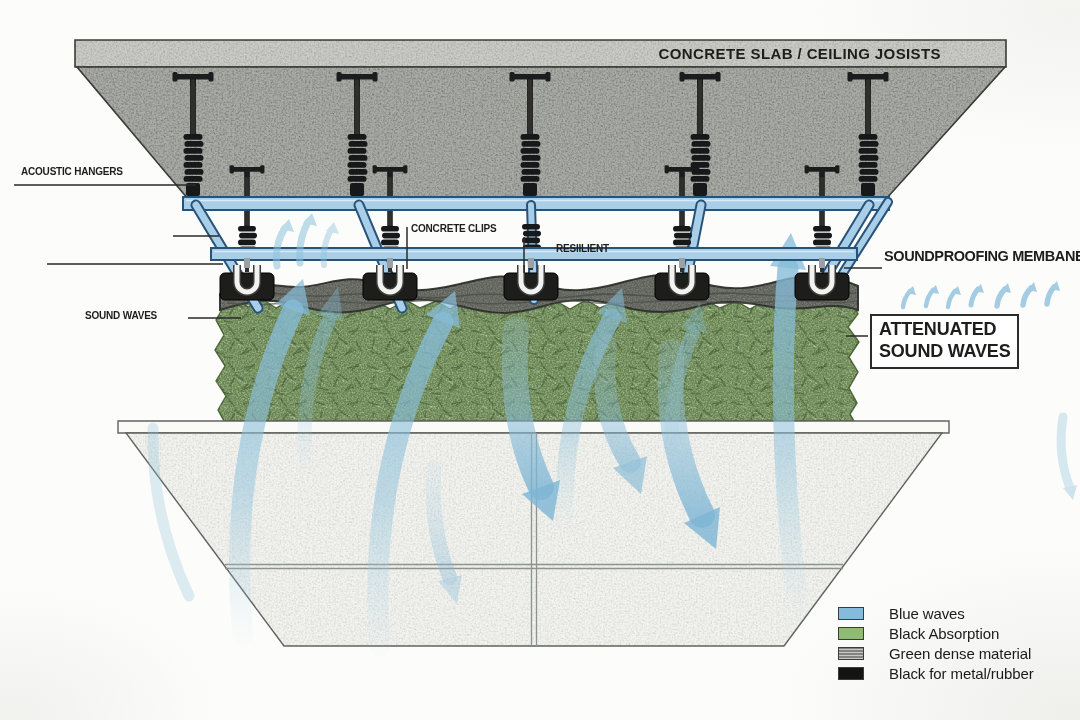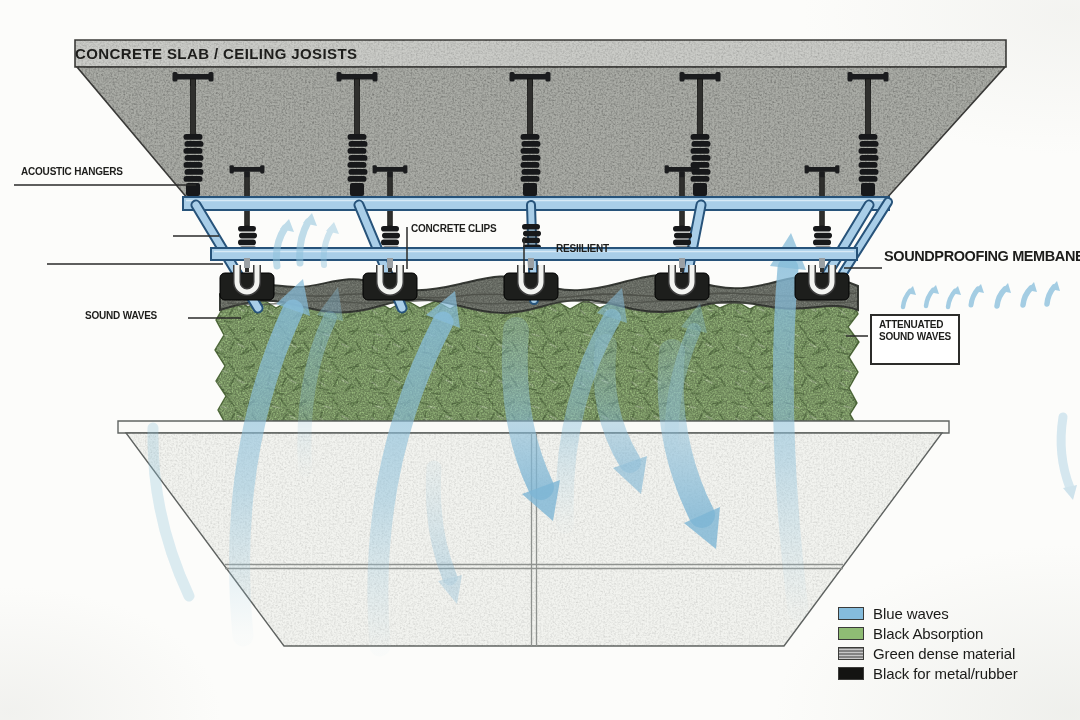--- a/index.html
+++ b/index.html
@@ -12,34 +12,34 @@
       #fcfcfa;
     font-family:"Liberation Sans", sans-serif;
   }
   #scene{position:absolute;left:0;top:0;}
   .lbl{
     position:absolute;color:#1d1d1b;font-weight:700;font-size:10px;
     letter-spacing:-0.2px;line-height:1.3;white-space:nowrap;
   }
   .lbl-title{
     left:75px;top:40px;width:866px;height:27px;line-height:27px;
-    text-align:left;font-size:15px;letter-spacing:0.4px;
+    text-align:right;font-size:15px;letter-spacing:0.4px;
   }
   .lbl-hangers{left:21px;top:165px;}
   .lbl-batts{left:17px;top:205px;width:162px;text-align:center;white-space:normal;}
   .lbl-soundwaves{left:85px;top:309px;}
   .lbl-resclips{left:411px;top:222px;}
   .lbl-resilient{left:556px;top:223px;margin-top:19px;}
   .lbl-membrane{left:884px;top:247px;font-size:14.5px;letter-spacing:-0.4px;}
   .lbl-attenuated{
     left:870px;top:314px;background:#ffffff;border:2px solid #2c2c2a;
-    padding:3px 7px 20px 7px;white-space:normal;line-height:1.22;font-size:10px;
+    padding:3px 7px 4px 7px;white-space:normal;line-height:1.22;font-size:18px;
   }
   #legend{position:absolute;left:838px;top:606px;}
-  .legend-row{display:flex;align-items:center;margin-bottom:6px;height:14px;}
+  .legend-row{display:flex;align-items:center;margin-bottom:6px;height:14px;gap:16px;}
   .swatch{
     width:26px;height:13px;border:1.5px solid #3b3b39;box-sizing:border-box;
     margin-right:9px;flex:0 0 auto;
   }
   .swatch.hatch{
     background-image:repeating-linear-gradient(0deg, rgba(255,255,255,0.45) 0 1px, rgba(60,60,60,0.25) 1px 3px);
   }
   .legend-label{font-size:15px;font-weight:400;color:#1a1a18;letter-spacing:-0.1px;}
 </style>
 </head>

